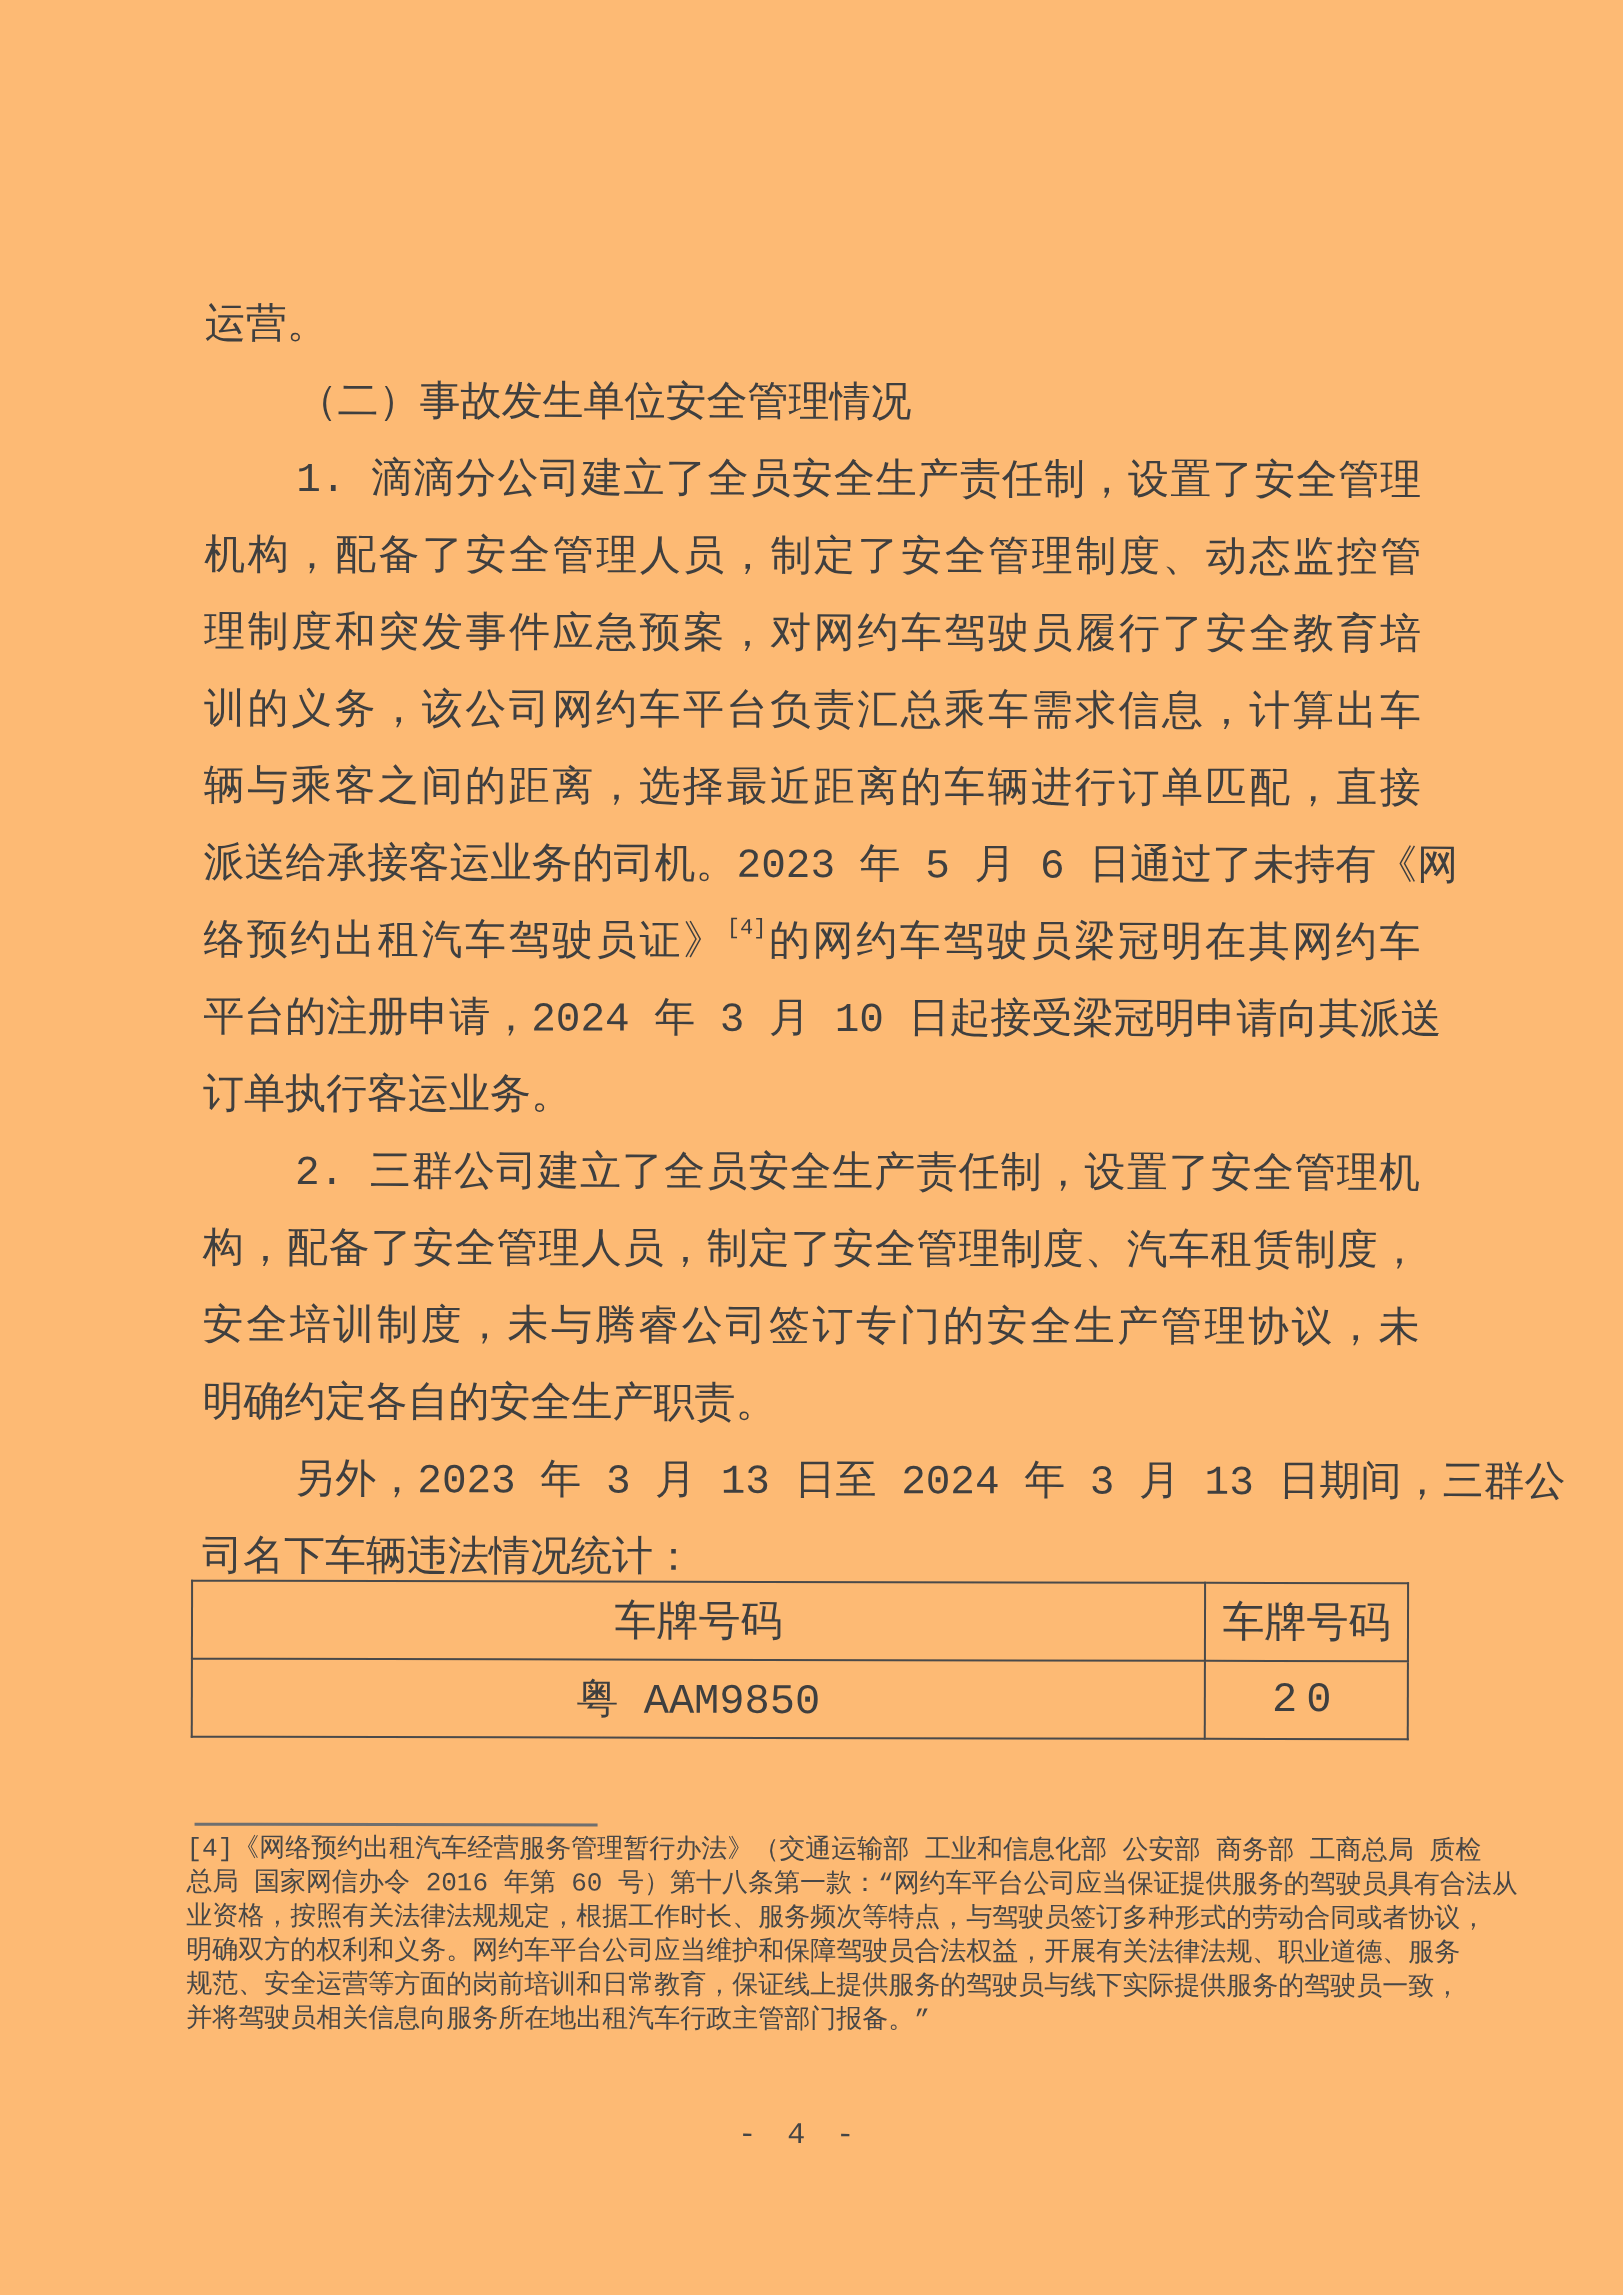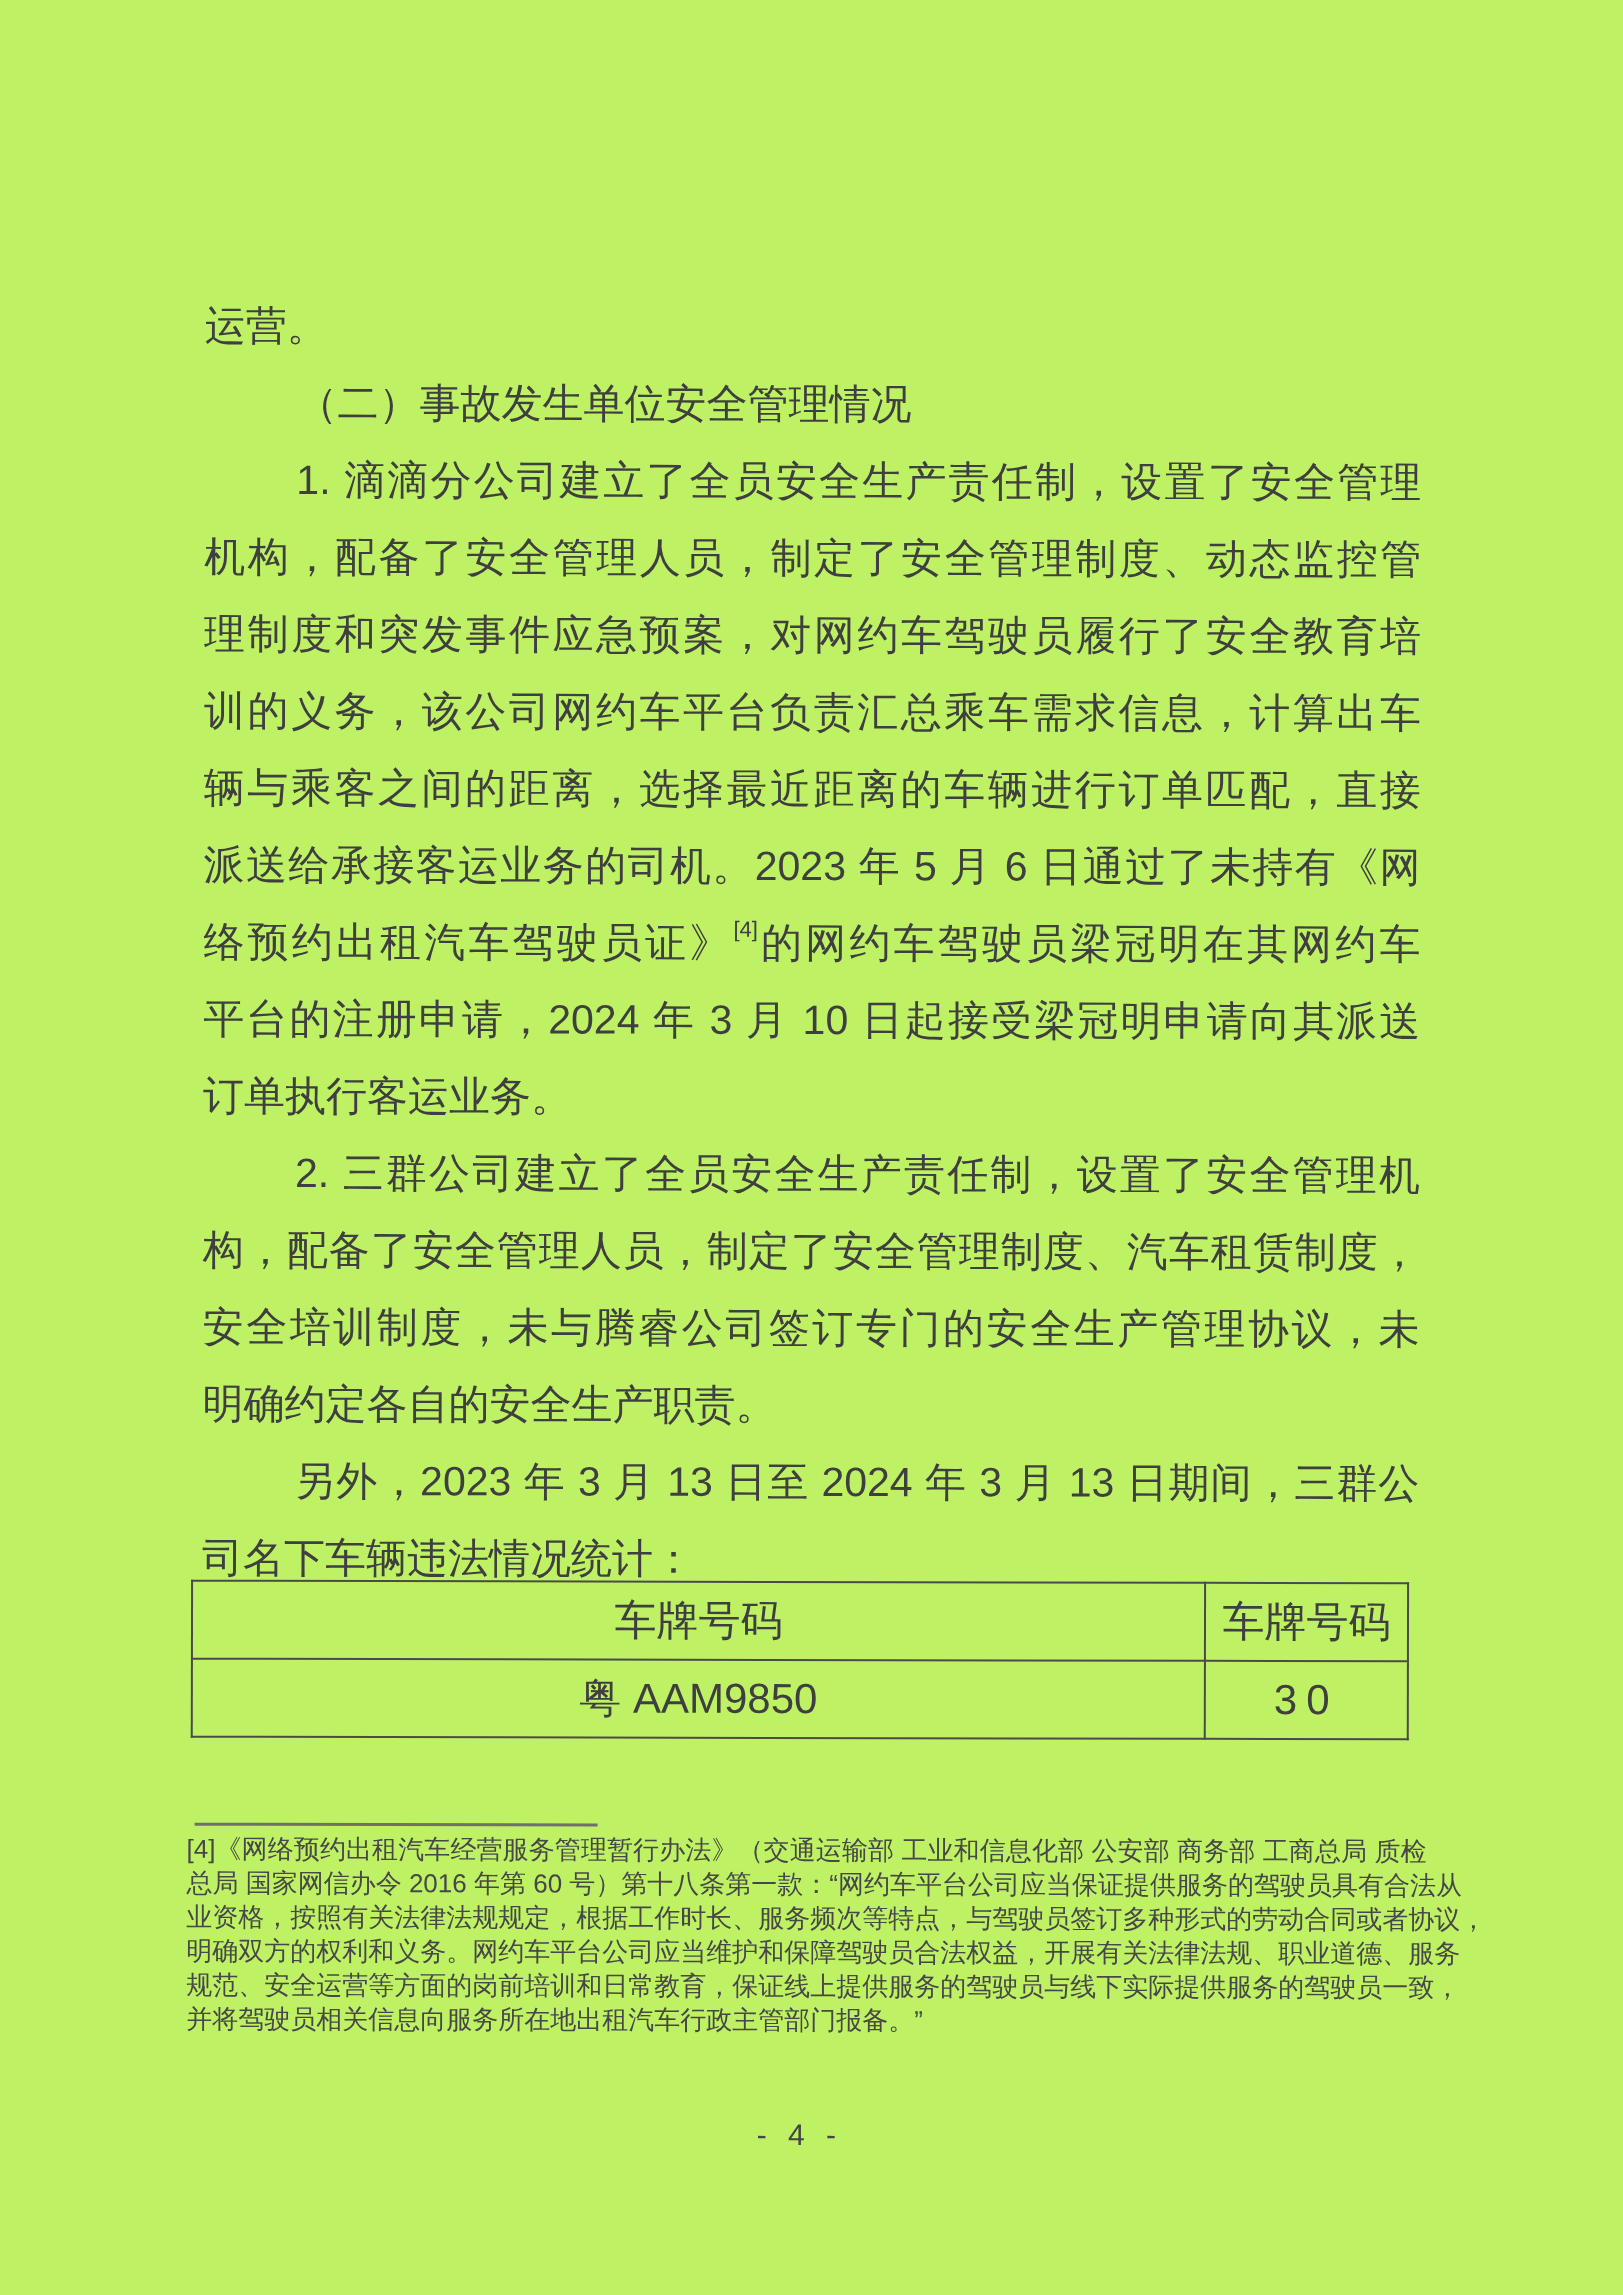--- a/index.html
+++ b/index.html
@@ -1,22 +1,22 @@
 <!DOCTYPE html>
 <html style="font-size:10.5px"><head>
 <meta charset="utf-8">
 <style>
   html, body { margin: 0; padding: 0; background: #888; }
   .page {
     position: relative;
     width: 1623px;
     height: 2295px;
     margin: 0 auto;
-    background: #bef264;
-    font-family: Liberation Sans, sans-serif;
+    background: #fdba74;
+    font-family: Liberation Mono, monospace;
     color: #3f3f3f;
     overflow: hidden;
   }
   .content { position: absolute; inset: 0; transform: rotate(0.12deg); }
 
   
   .main-text {
     position: absolute;
     left: 203px;
     top: 289px;
@@ -135,21 +135,21 @@
         <col class="col-plate">
         <col class="col-count">
       </colgroup>
       <tbody>
           <tr class="row-h">
         <th>车牌号码</th>
         <th>车牌号码</th>
       </tr>
       <tr class="row-d">
         <td>粤 AAM9850</td>
-        <td><span class="count-val">30</span></td>
+        <td><span class="count-val">20</span></td>
       </tr>
     </tbody>
       </table>
 
     <div class="footnote-sep"></div>
 
     <div class="footnote">
       <div class="fline full">[4]《网络预约出租汽车经营服务管理暂行办法》（交通运输部 工业和信息化部 公安部 商务部 工商总局 质检</div>
       <div class="fline full">总局 国家网信办令 2016 年第 60 号）第十八条第一款：“网约车平台公司应当保证提供服务的驾驶员具有合法从</div>
       <div class="fline full">业资格，按照有关法律法规规定，根据工作时长、服务频次等特点，与驾驶员签订多种形式的劳动合同或者协议，</div>

